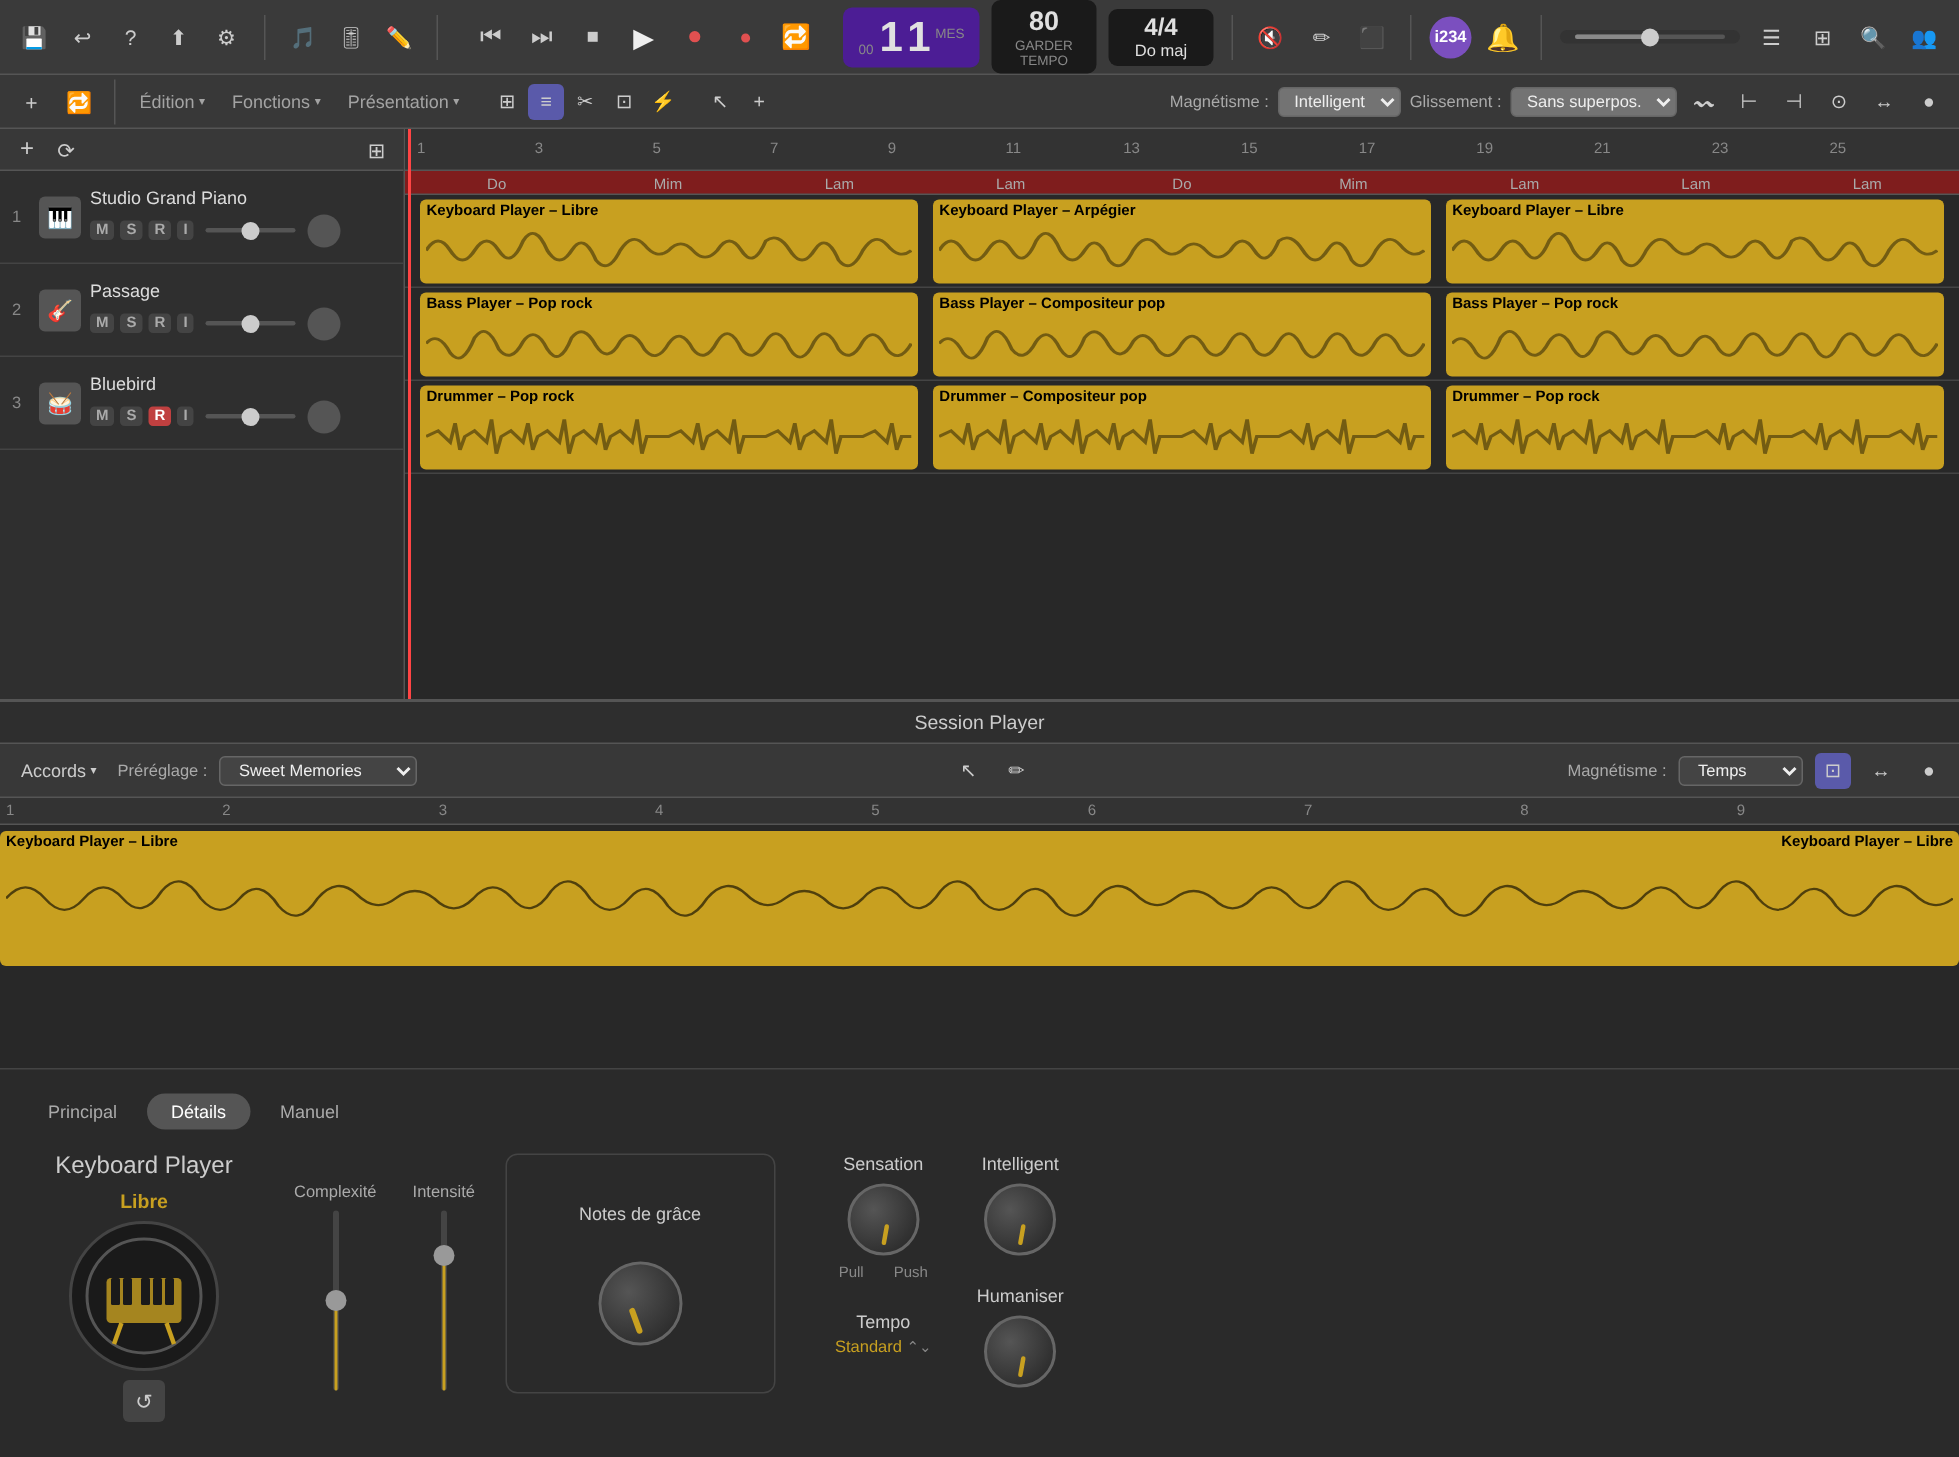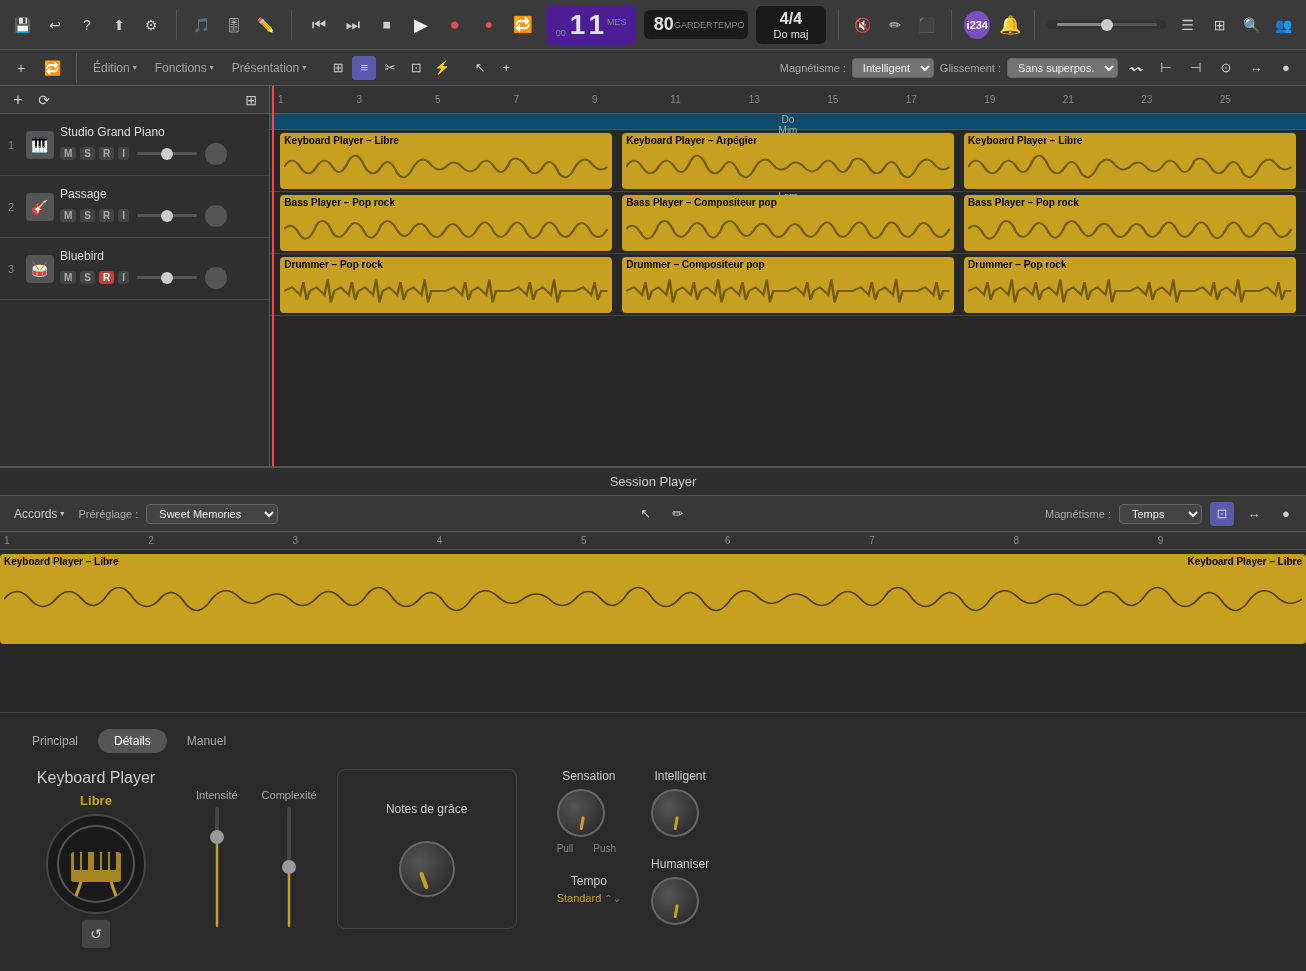--- a/index.html
+++ b/index.html
@@ -92,21 +92,21 @@
       text-transform: uppercase;
       align-self: flex-end;
       padding-bottom: 3px;
     }
 
     .tempo-display {
       background: #1a1a1a;
       border-radius: 6px;
       padding: 4px 10px;
       display: flex;
-      flex-direction: row;
+      flex-direction: column;
       align-items: center;
       min-width: 70px;
     }
     .tempo-val { font-size: 18px; font-weight: bold; color: #e0e0e0; }
     .tempo-label { font-size: 9px; color: #888; text-transform: uppercase; }
 
     .time-sig-display {
       background: #1a1a1a;
       border-radius: 6px;
       padding: 4px 10px;
@@ -319,26 +319,25 @@
     }
     .ruler-mark {
       font-size: 10px;
       color: #888;
       flex: 1;
       text-align: left;
     }
 
     .chord-bar {
       height: 16px;
-      background: #0c4a6e;
-      display: flex;
-      align-items: center;
+      background: #7f1d1d;
+      display: flex;
+      align-items: flex-end;
       padding: 0 4px;
       border-bottom: 1px solid #555;
-      flex-direction: column;
     }
     .chord-item {
       font-size: 10px;
       color: #aaa;
       flex: 1;
       text-align: center;
     }
 
     .tracks-content {
       position: relative;
@@ -630,20 +629,21 @@
       padding-left: 20px;
     }
     .control-pair-col {
       display: flex;
       flex-direction: column;
       gap: 20px;
     }
     .control-pair {
       display: flex;
       flex-direction: column;
+      align-items: center;
       gap: 6px;
     }
     .control-label { font-size: 12px; color: #ccc; text-align: center; }
     .control-sublabels {
       display: flex;
       gap: 20px;
       font-size: 10px;
       color: #888;
     }
 
@@ -1035,31 +1035,31 @@
 
           <line x1="25" y1="58" x2="20" y2="72" stroke="#c8a020" stroke-width="3"></line>
           <line x1="55" y1="58" x2="60" y2="72" stroke="#c8a020" stroke-width="3"></line>
         </svg>
       </div>
       <button class="refresh-btn">↺</button>
     </div>
 
     <div class="sliders-section">
       <div class="slider-group">
+        <span class="slider-label">Complexité</span>
+        <div class="vertical-slider-track">
+          <div class="accent-line" style="height:50%;"></div>
+          <div class="vertical-slider-thumb" style="bottom:calc(50% - 7px);"></div>
+        </div>
+      </div>
+      <div class="slider-group">
         <span class="slider-label">Intensité</span>
         <div class="vertical-slider-track">
           <div class="accent-line" style="height:75%;"></div>
           <div class="vertical-slider-thumb" style="bottom:calc(75% - 7px);"></div>
-        </div>
-      </div>
-      <div class="slider-group">
-        <span class="slider-label">Complexité</span>
-        <div class="vertical-slider-track">
-          <div class="accent-line" style="height:50%;"></div>
-          <div class="vertical-slider-thumb" style="bottom:calc(50% - 7px);"></div>
         </div>
       </div>
     </div>
 
     <div style="border:1px solid #444;border-radius:8px;padding:16px;min-width:180px;min-height:160px;display:flex;flex-direction:column;align-items:center;justify-content:center;gap:25px;">
       <span class="grace-label">Notes de grâce</span>
       <div class="knob"></div>
     </div>
 
     <div class="right-controls">

